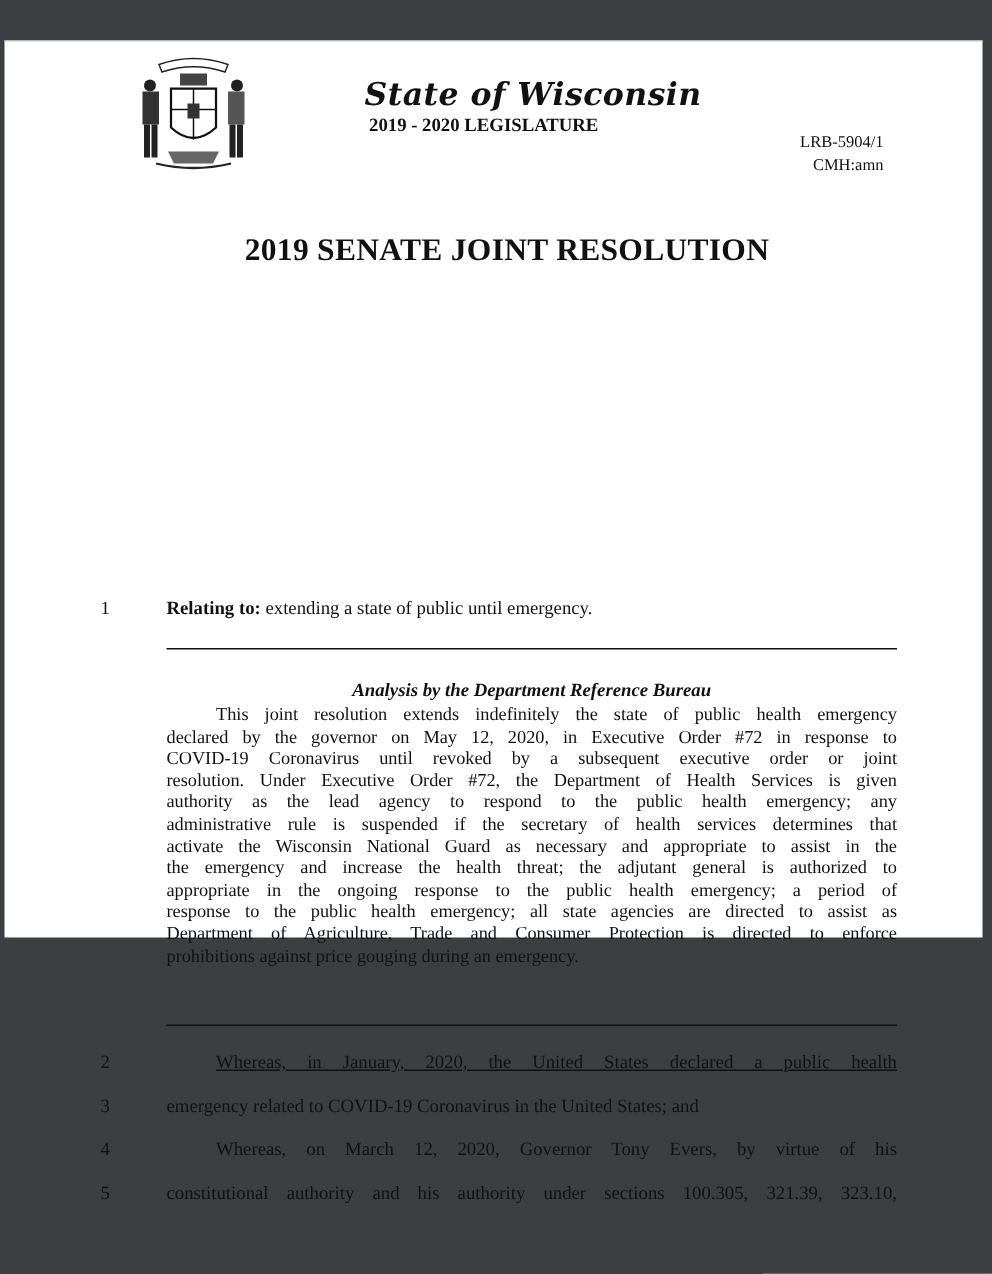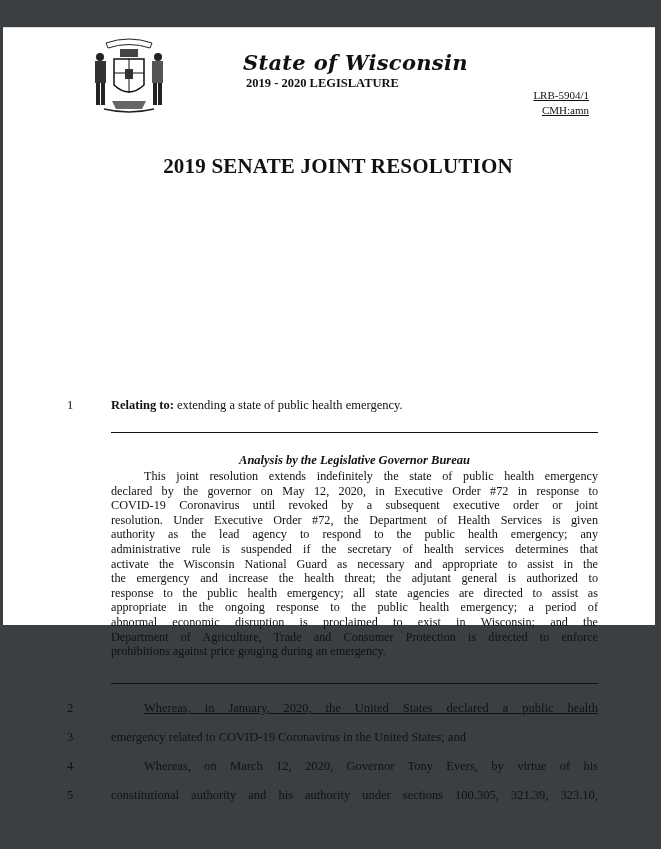--- a/index.html
+++ b/index.html
@@ -15,21 +15,21 @@
       position: absolute; left: 240px; top: 22px; width: 200px;
       font-family: "DejaVu Serif", serif; font-size: 21px; font-weight: bold; font-style: italic;
       letter-spacing: 0.3px; color: #111; white-space: nowrap;
     }
     .legislature {
       position: absolute; left: 243px; top: 48px;
       font-family: "Liberation Serif", serif; font-size: 12.5px; font-weight: bold; white-space: nowrap; text-align: right;
     }
     .lrb {
       position: absolute; right: 66px; top: 60px; text-align: right;
-      font-family: "Liberation Serif", serif; font-size: 11px; line-height: 15px; white-space: nowrap; text-decoration: underline;
+      font-family: "Liberation Serif", serif; font-size: 11px; line-height: 15px; white-space: nowrap;
     }
     .lrb .l2 { padding-right: 0; }
     .doc-title {
       position: absolute; left: 0; width: 670px; top: 126px; text-align: center;
       font-family: "Liberation Serif", serif; font-weight: bold; font-size: 21px; letter-spacing: 0.2px;
     }
     .line-num {
       position: absolute; left: 64px; width: 14px;
       font-family: "Liberation Serif", serif; font-size: 12.5px;
     }
@@ -80,39 +80,38 @@
 
   <div class="lrb">
     <div>LRB-5904/1</div>
     <div class="l2">CMH:amn</div>
   </div>
 
   <div class="doc-title">2019 SENATE JOINT RESOLUTION</div>
 
   <div class="line-num" style="top:370px;">1</div>
   <div class="text-line" style="top:370px;">
-    <b>Relating to:</b><span> extending a state of public health emergency.</span>
+    <b>Relating to:</b><span> extending a state of public until emergency.</span>
   </div>
 
   <div class="rule" style="top:404px;"></div>
 
-  <div class="analysis-heading">Analysis by the Legislative Governor Bureau</div>
+  <div class="analysis-heading">Analysis by the Department Reference Bureau</div>
 
   <div class="analysis">
     <span class="aline indent">This joint resolution extends indefinitely the state of public health emergency</span>
     <span class="aline">declared by the governor on May 12, 2020, in Executive Order #72 in response to</span>
     <span class="aline">COVID-19 Coronavirus until revoked by a subsequent executive order or joint</span>
     <span class="aline">resolution.  Under Executive Order #72, the Department of Health Services is given</span>
     <span class="aline">authority as the lead agency to respond to the public health emergency; any</span>
     <span class="aline">administrative rule is suspended if the secretary of health services determines that</span>
     <span class="aline">activate the Wisconsin National Guard as necessary and appropriate to assist in the</span>
     <span class="aline">the emergency and increase the health threat; the adjutant general is authorized to</span>
+    <span class="aline">appropriate in the ongoing response to the public health emergency; a period of</span>
     <span class="aline">response to the public health emergency; all state agencies are directed to assist as</span>
-    <span class="aline">appropriate in the ongoing response to the public health emergency; a period of</span>
-    <span class="aline">abnormal economic disruption is proclaimed to exist in Wisconsin; and the</span>
     <span class="aline">Department of Agriculture, Trade and Consumer Protection is directed to enforce</span>
     <span class="aline last">prohibitions against price gouging during an emergency.</span>
   </div>
 
   <div class="rule" style="top:655px;"></div>
 
   <div class="line-num" style="top:673px;">2</div>
   <div class="text-line justify" style="top:673px; padding-left:33px;text-decoration:underline;">Whereas, in January, 2020, the United States declared a public health</div>
 
   <div class="line-num" style="top:702px;">3</div>

